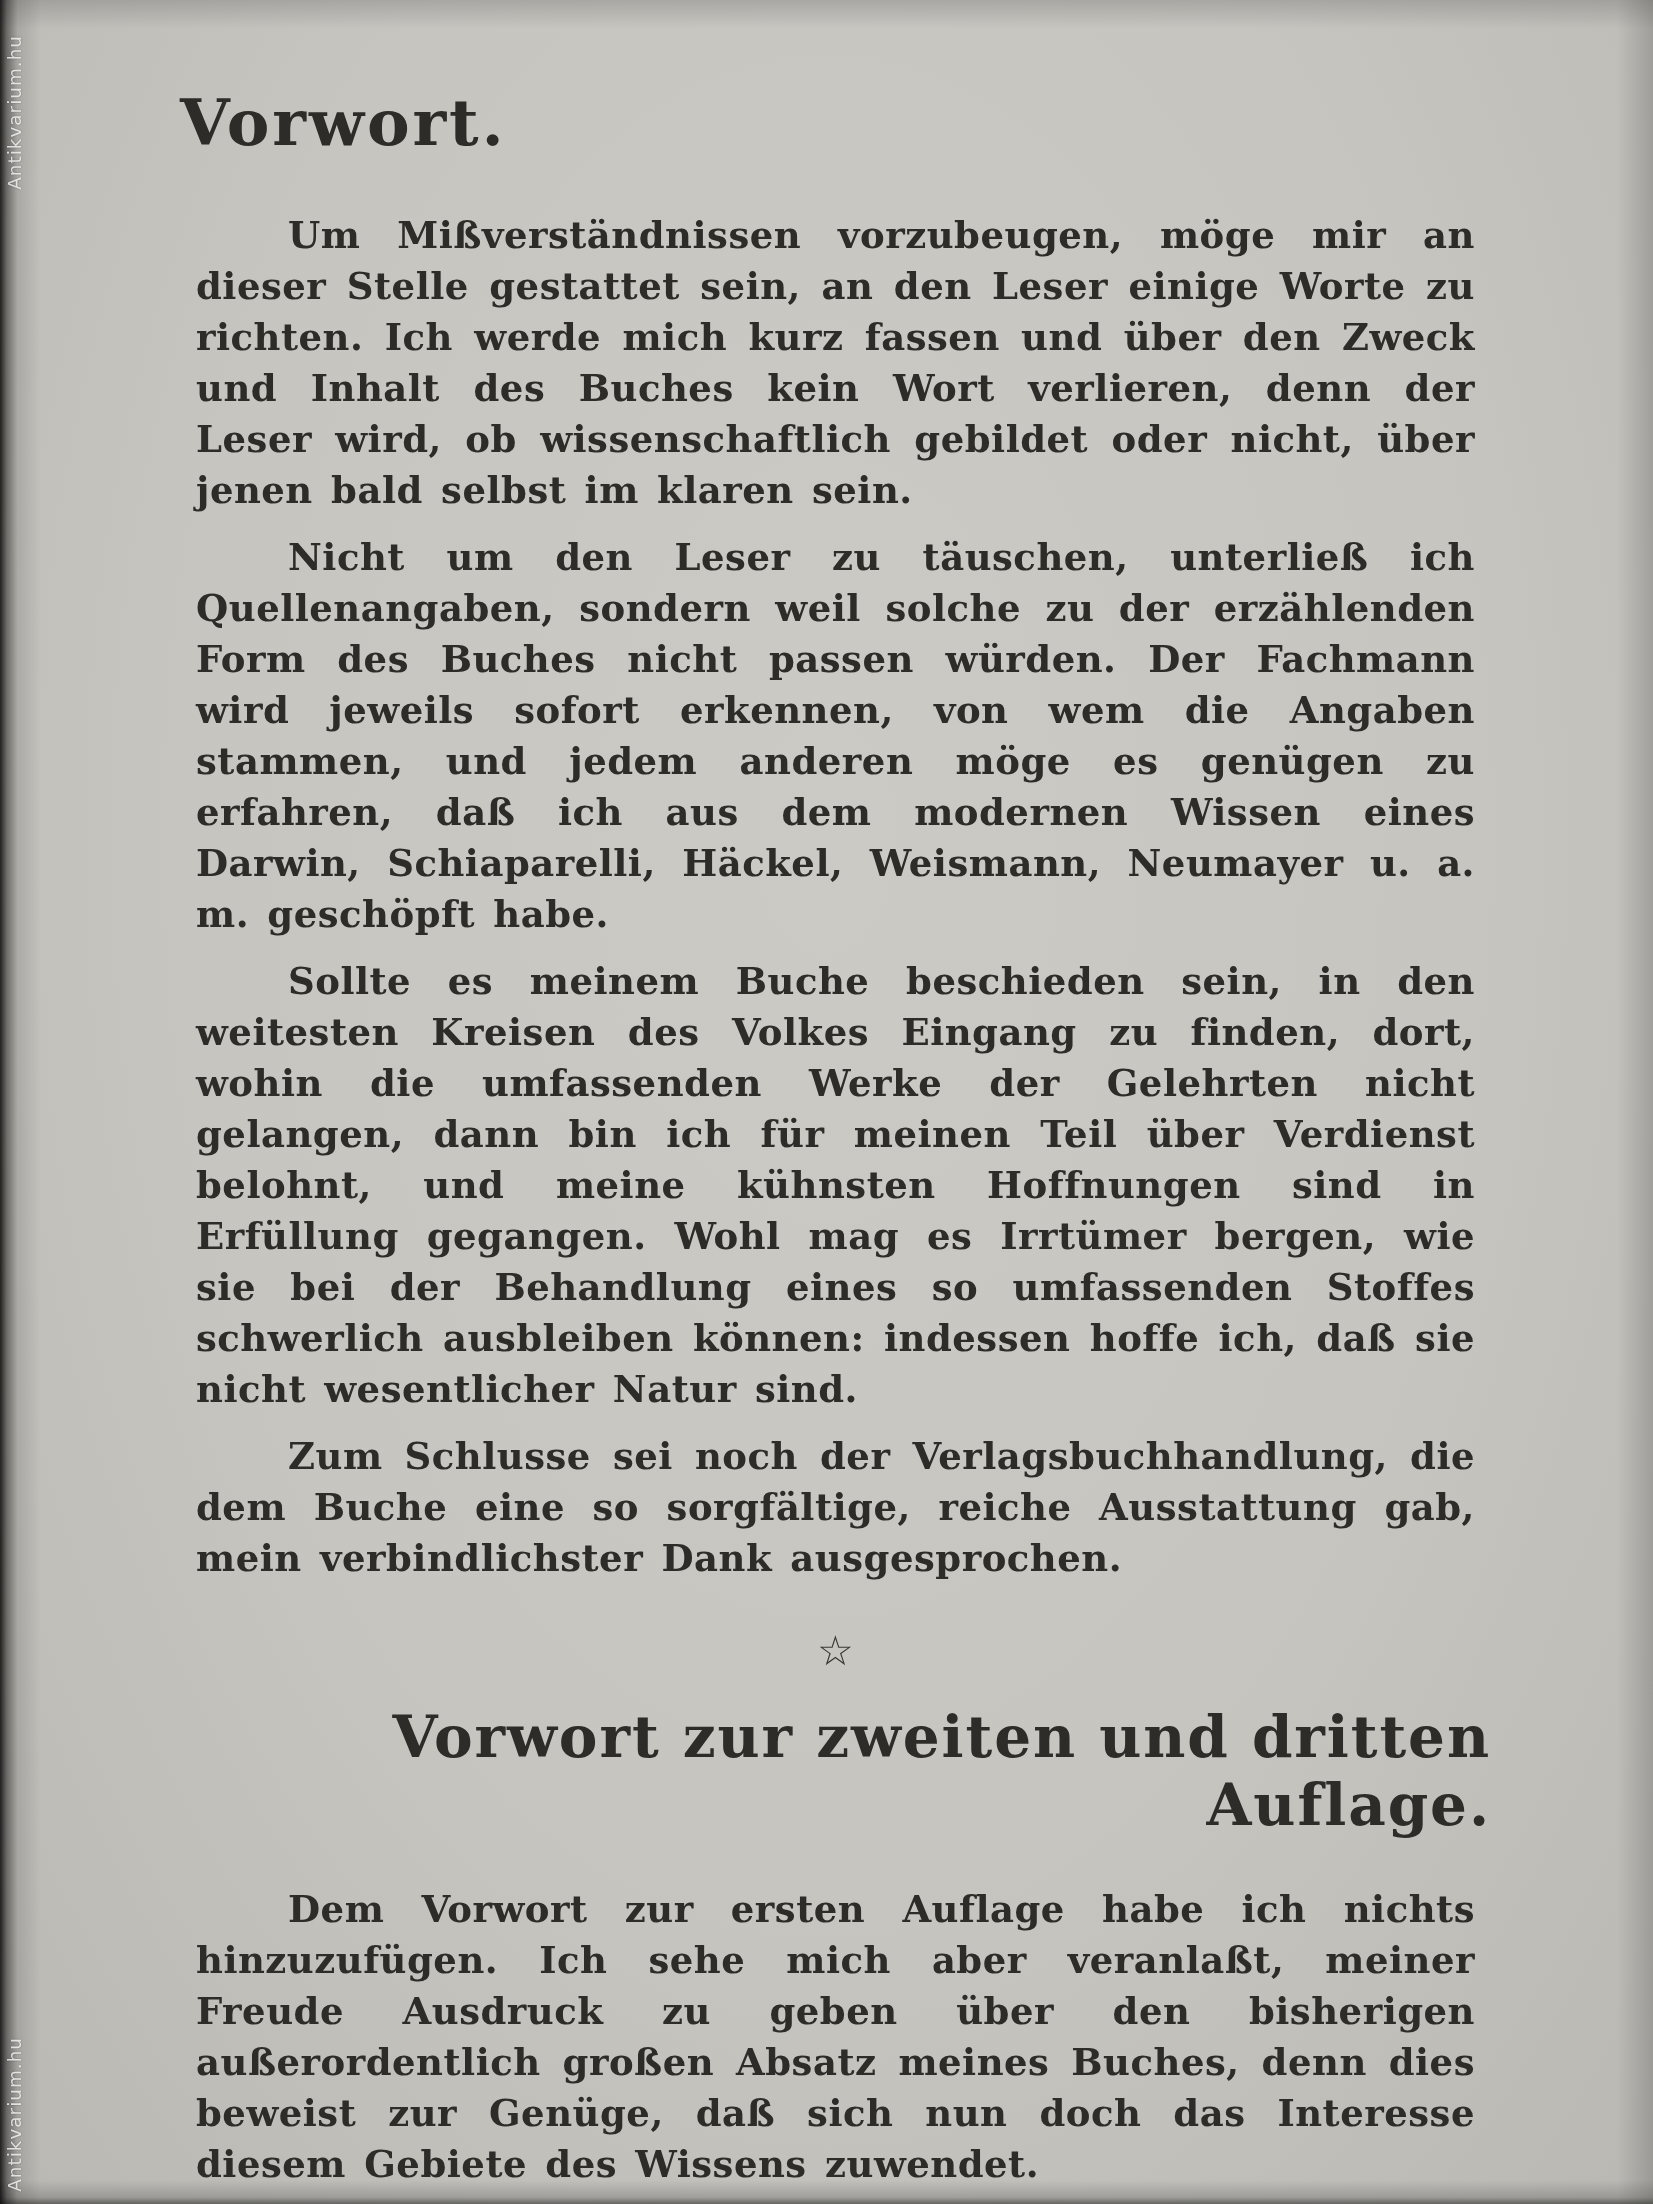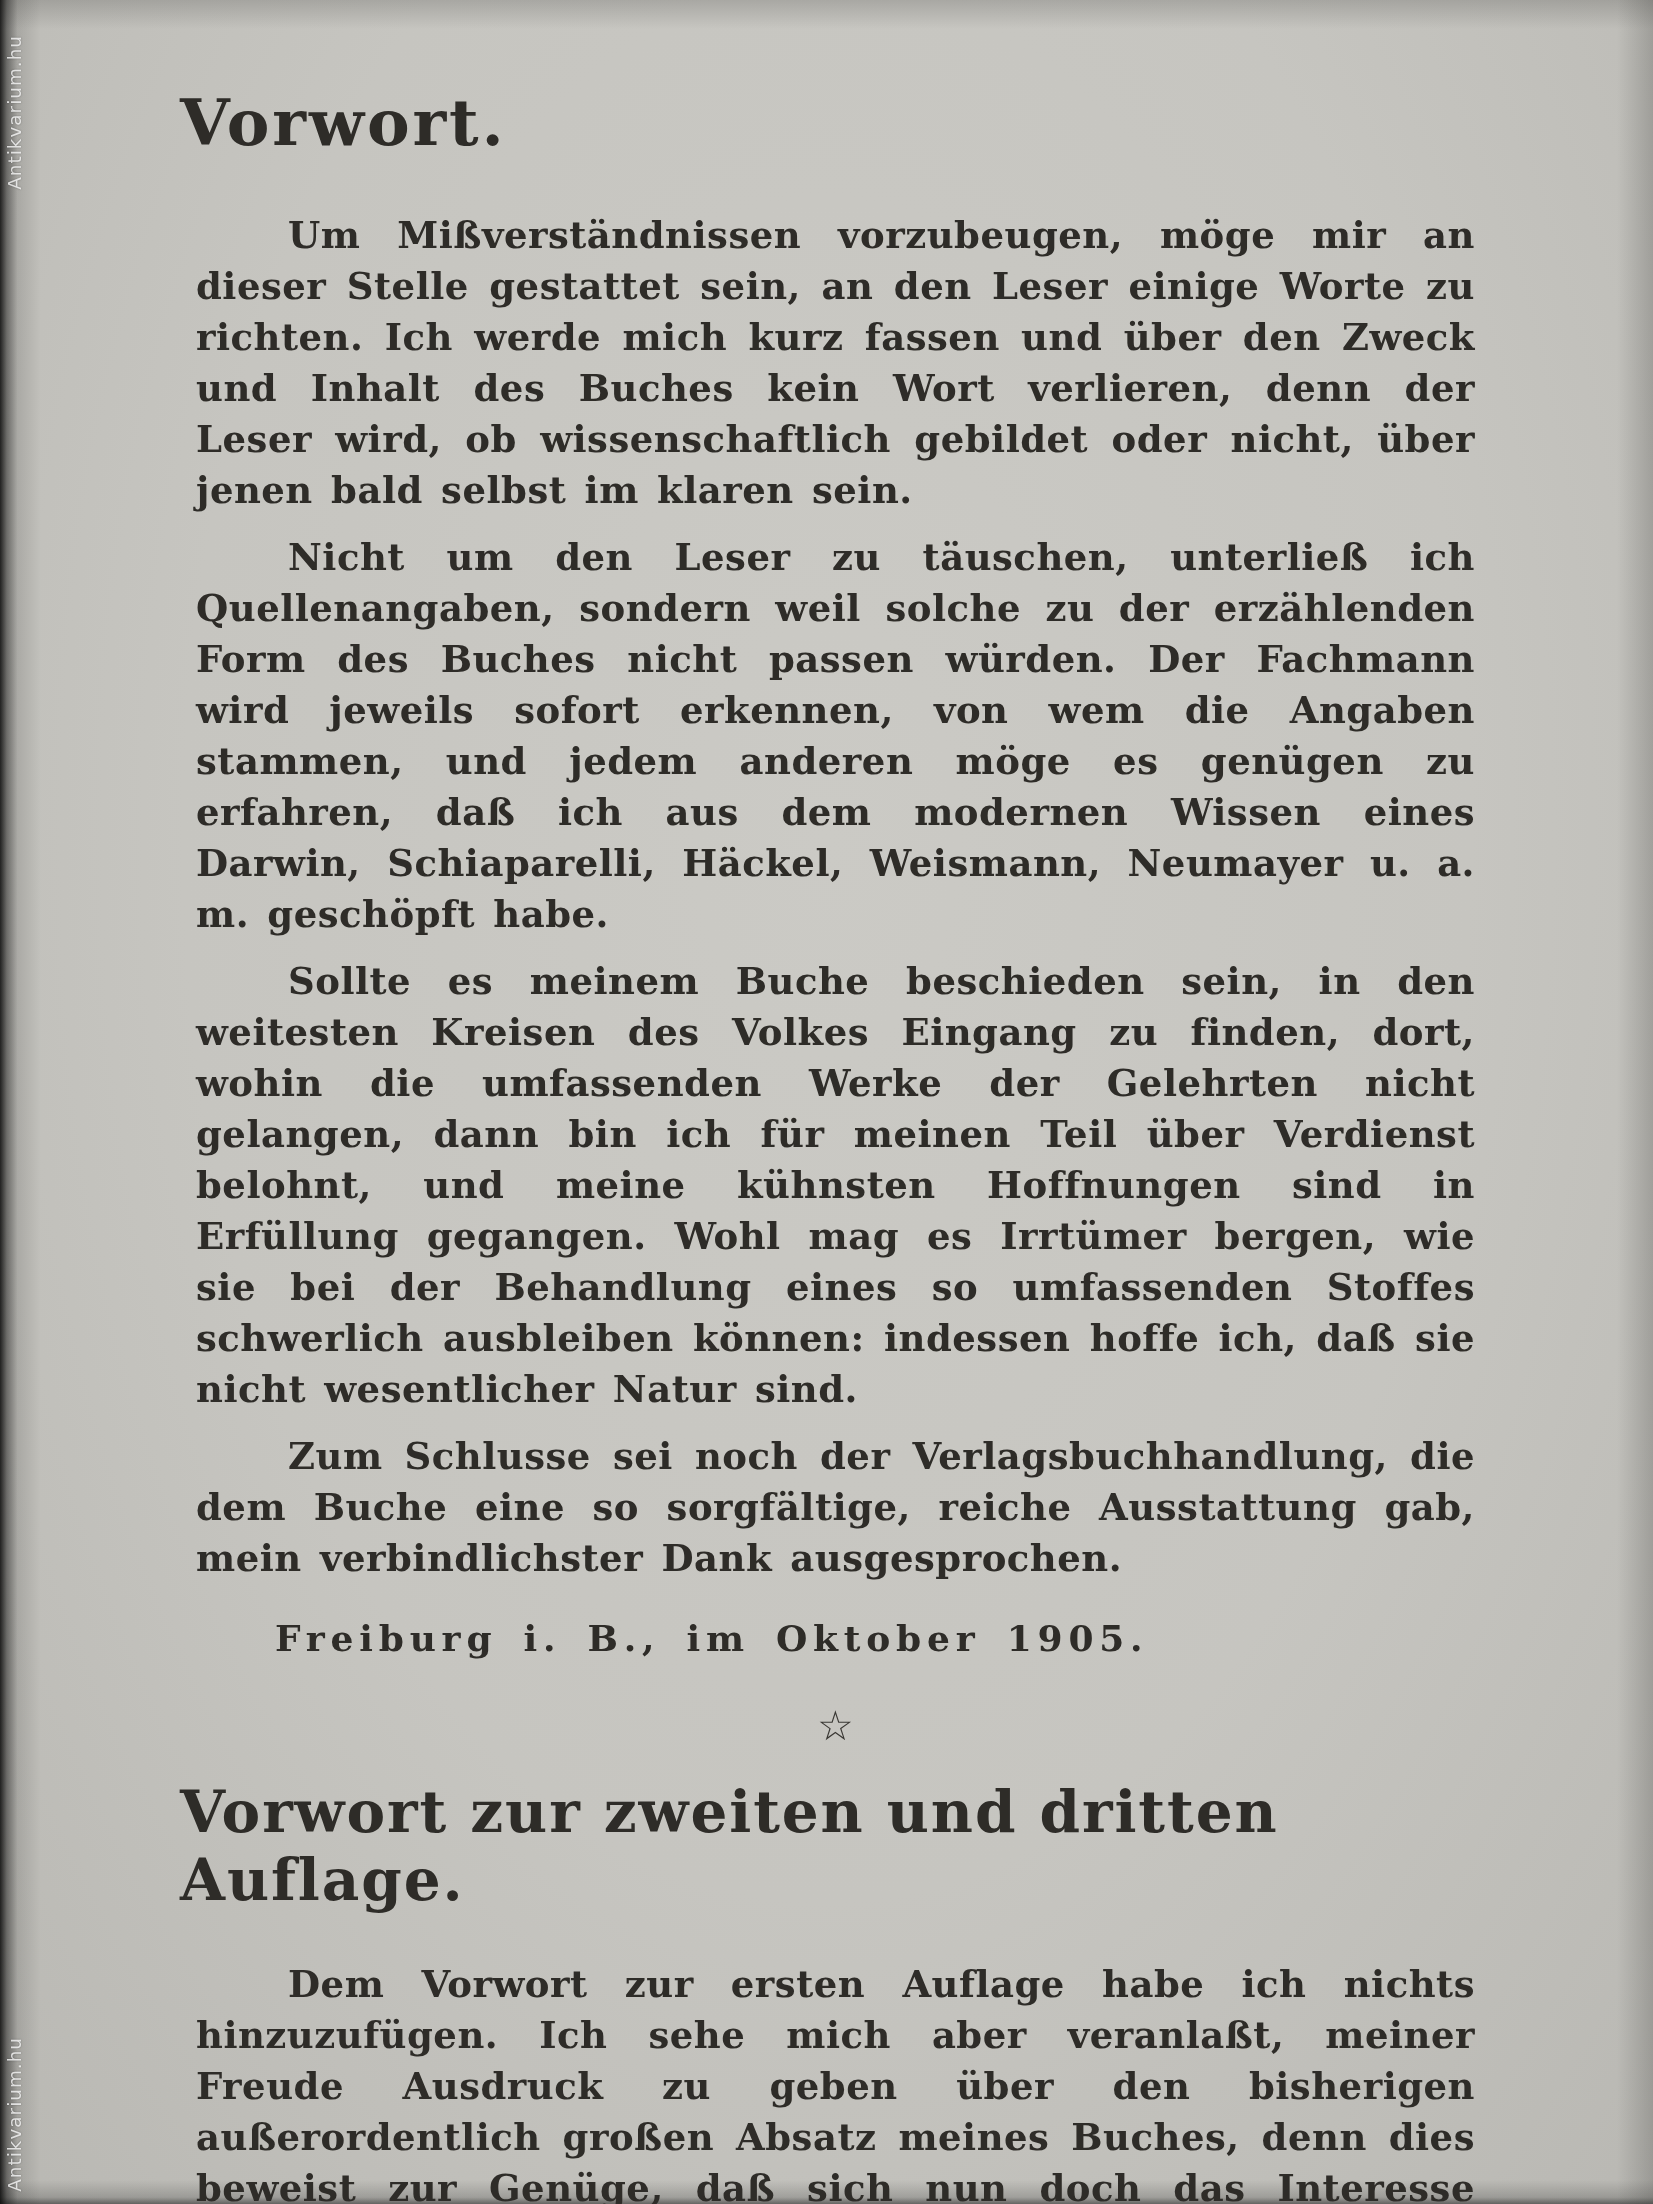--- a/index.html
+++ b/index.html
@@ -62,21 +62,21 @@
   .divider {
     margin: 45px 0 29px 0;
     text-align: center;
     font-size: 41px;
     line-height: 45px;
     color: #3a3834;
   }
 
   .second-title {
     margin: 0 0 45px 0;
-    text-align: left;
+    text-align: right;
     font-size: 58px;
     font-weight: 700;
     letter-spacing: 1.9px;
   }
 
   .watermark {
     position: absolute;
     left: 3.9px;
     writing-mode: vertical-rl;
     transform: rotate(180deg);
@@ -99,21 +99,20 @@
 
   <div class="content">
 
     <h1 class="page-title">Vorwort.</h1>
 
     <p class="para">Um Mißverständnissen vorzubeugen, möge mir an dieser Stelle gestattet sein, an den Leser einige Worte zu richten. Ich werde mich kurz fassen und über den Zweck und Inhalt des Buches kein Wort verlieren, denn der Leser wird, ob wissenschaftlich gebildet oder nicht, über jenen bald selbst im klaren sein.</p>
     <p class="para">Nicht um den Leser zu täuschen, unterließ ich Quellenangaben, sondern weil solche zu der erzählenden Form des Buches nicht passen würden. Der Fachmann wird jeweils sofort erkennen, von wem die Angaben stammen, und jedem anderen möge es genügen zu erfahren, daß ich aus dem modernen Wissen eines Darwin, Schiaparelli, Häckel, Weismann, Neumayer u. a. m. geschöpft habe.</p>
     <p class="para">Sollte es meinem Buche beschieden sein, in den weitesten Kreisen des Volkes Eingang zu finden, dort, wohin die umfassenden Werke der Gelehrten nicht gelangen, dann bin ich für meinen Teil über Verdienst belohnt, und meine kühnsten Hoffnungen sind in Erfüllung gegangen. Wohl mag es Irrtümer bergen, wie sie bei der Behandlung eines so umfassenden Stoffes schwerlich ausbleiben können: indessen hoffe ich, daß sie nicht wesentlicher Natur sind.</p>
     <p class="para">Zum Schlusse sei noch der Verlagsbuchhandlung, die dem Buche eine so sorgfältige, reiche Ausstattung gab, mein verbindlichster Dank ausgesprochen.</p>
 
-    <p class="dateline">Freiburg i. B., im Oktober 1905.</p>
 
     <div class="divider">☆</div>
 
     <h2 class="second-title">Vorwort zur zweiten und dritten Auflage.</h2>
 
     <p class="para">Dem Vorwort zur ersten Auflage habe ich nichts hinzuzufügen. Ich sehe mich aber veranlaßt, meiner Freude Ausdruck zu geben über den bisherigen außerordentlich großen Absatz meines Buches, denn dies beweist zur Genüge, daß sich nun doch das Interesse diesem Gebiete des Wissens zuwendet.</p>
     <p class="para">Möge das Streben nach Erkenntnis auch fernerhin auf der breiten, lichten Straße der Wahrheit weiter wandeln.</p>
 
   </div>
 </div>

